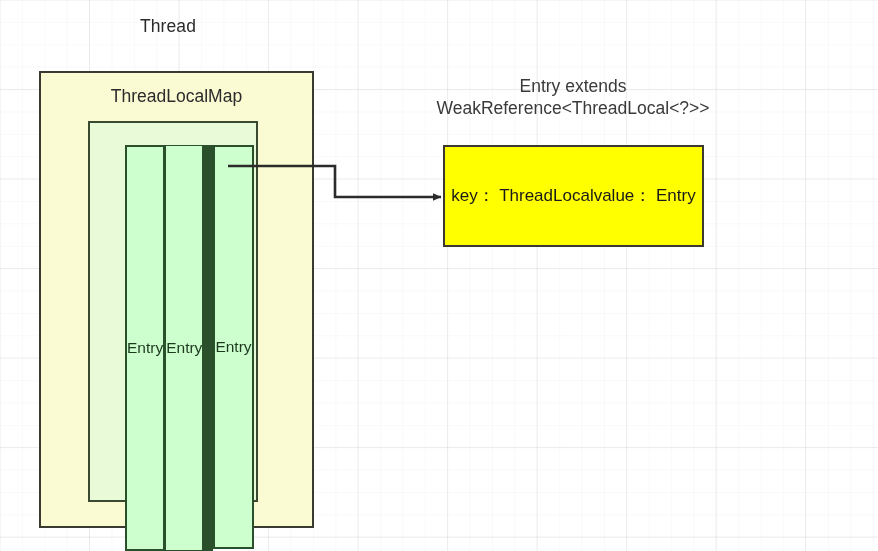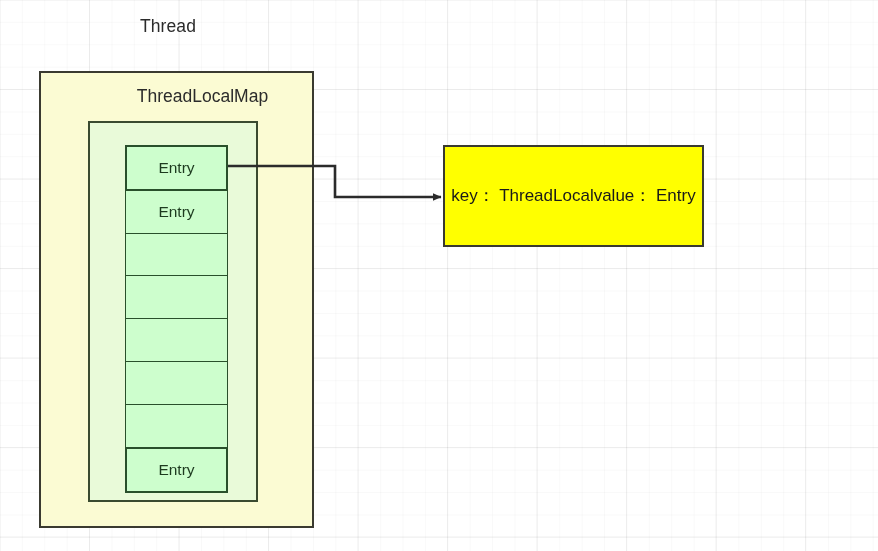--- a/index.html
+++ b/index.html
@@ -59,42 +59,41 @@
   }
 
   #threadlocalmap-label {
     left: 39px;
     top: 86px;
     width: 275px;
     text-align: center;
     font-size: 17.5px;
     color: #2b2b2b;
     white-space: nowrap;
-    padding-left: 26px;
   }
 
   
   #threadlocalmap-box {
     left: 88px;
     top: 121px;
     width: 170px;
     height: 381px;
     background: #e9fad9;
     border: 2.5px solid #3a4a30;
     box-sizing: border-box;
   }
 
   
   #entry-stack {
     left: 125px;
     top: 145px;
     width: 103px;
-    height: 348px;
+    height: 404px;
     display: flex;
-    flex-direction: column;
+    flex-direction: row;
     box-sizing: border-box;
   }
   .entry-cell {
     flex: 1 1 0;
     background: #cdfecd;
     border: 1.5px solid #294f2b;
     margin-bottom: -1.5px;
     box-sizing: border-box;
     display: flex;
     align-items: center;
@@ -164,20 +163,22 @@
     <div class="entry-cell first">Entry</div>
     <div class="entry-cell">Entry</div>
     <div class="entry-cell"></div>
     <div class="entry-cell"></div>
     <div class="entry-cell"></div>
     <div class="entry-cell"></div>
     <div class="entry-cell"></div>
     <div class="entry-cell last">Entry</div>
   </div>
 
+  <div class="abs" id="entry-extends-label">Entry extends
+WeakReference&lt;ThreadLocal&lt;?&gt;&gt;</div>
 
   <div class="abs" id="entry-detail-box">
     <div class="kv">key： ThreadLocal</div>
     <div class="kv">value： Entry</div>
   </div>
 
   <svg class="abs" id="connector" viewBox="0 0 878 551">
     <defs>
       <marker id="arrowhead" markerWidth="9" markerHeight="8" refX="8.5" refY="4" orient="auto" markerUnits="userSpaceOnUse">
         <path d="M0,0 L9,4 L0,8 z" fill="#2b2b2b"></path>

